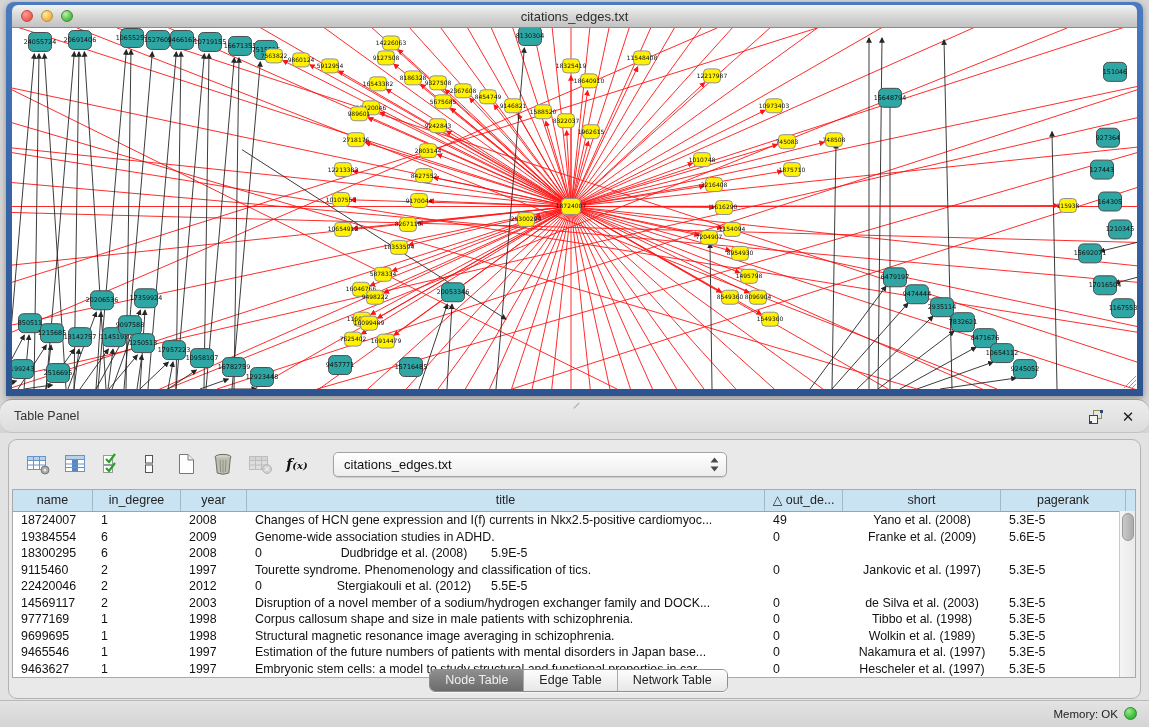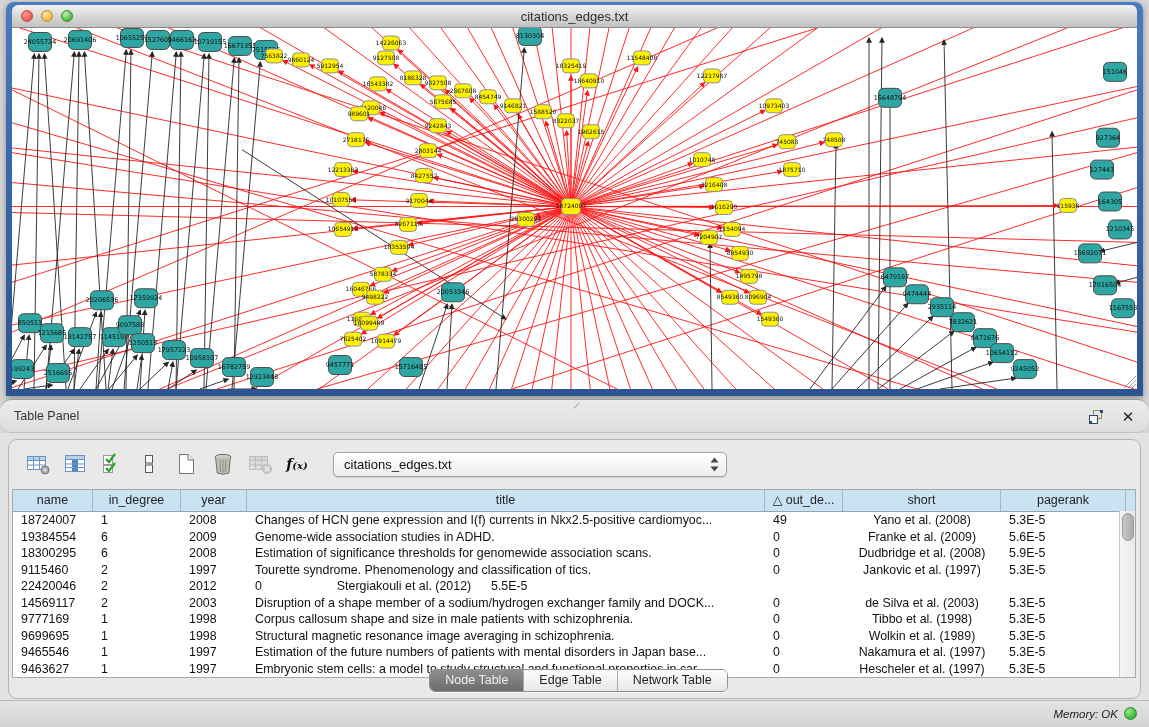--- a/index.html
+++ b/index.html
@@ -99,21 +99,20 @@
     background:linear-gradient(180deg,#fdfdfd,#e7e7e7);
     border-left:1px solid #aaa;
   }
   .seg:first-child{border-left:none;}
   .seg.selected{background:linear-gradient(180deg,#8f8f8f,#6b6b6b);color:#f0f0f0;}
   
   .status-bar{
     position:absolute;left:0;bottom:0;width:1149px;height:27px;
     background:linear-gradient(180deg,#e3e3e3,#d4d4d4);border-top:1px solid #b9b9b9;
     box-sizing:border-box;
-    font-style:italic;
   }
   .memory{position:absolute;right:12px;top:6px;display:flex;align-items:center;gap:6px;}
   .memory-label{font-size:11.5px;color:#222;}
   .memory-dot{width:13px;height:13px;border-radius:50%;
     background:radial-gradient(circle at 35% 30%,#9fe88f,#3fbf3f 60%,#2e9b2e);
     border:1px solid #2c8c2c;box-sizing:border-box;}
   .pane-grip{position:absolute;left:569px;top:3px;width:7px;height:7px;opacity:.45;}
   .pane-grip::before{content:"";display:block;width:8px;border-top:1px solid #555;transform:rotate(-45deg) translate(1px,4px);}
 </style>
 </head>
@@ -810,21 +809,20 @@
             <div class="td" style="width: 66px;">2009</div>
             <div class="td" style="width: 518px;">Genome-wide association studies in ADHD.</div>
             <div class="td" style="width: 78px;">0</div>
             <div class="td c-short" style="width: 158px;">Franke et al. (2009)</div>
             <div class="td" style="width: 125px;">5.6E-5</div>
           </div>
           <div class="tr">
             <div class="td" style="width: 80px;">18300295</div>
             <div class="td" style="width: 88px;">6</div>
             <div class="td" style="width: 66px;">2008</div>
-            <div class="td" style="width: 518px;">Estimation of significance thresholds for genomewide association scans.</div>
             <div class="td" style="width: 78px;">0</div>
             <div class="td c-short" style="width: 158px;">Dudbridge et al. (2008)</div>
             <div class="td" style="width: 125px;">5.9E-5</div>
           </div>
           <div class="tr">
             <div class="td" style="width: 80px;">9115460</div>
             <div class="td" style="width: 88px;">2</div>
             <div class="td" style="width: 66px;">1997</div>
             <div class="td" style="width: 518px;">Tourette syndrome. Phenomenology and classification of tics.</div>
             <div class="td" style="width: 78px;">0</div>
@@ -836,21 +834,21 @@
             <div class="td" style="width: 88px;">2</div>
             <div class="td" style="width: 66px;">2012</div>
             <div class="td" style="width: 78px;">0</div>
             <div class="td c-short" style="width: 158px;">Stergiakouli et al. (2012)</div>
             <div class="td" style="width: 125px;">5.5E-5</div>
           </div>
           <div class="tr">
             <div class="td" style="width: 80px;">14569117</div>
             <div class="td" style="width: 88px;">2</div>
             <div class="td" style="width: 66px;">2003</div>
-            <div class="td" style="width: 518px;">Disruption of a shape member of a sodium/hydrogen exchanger family and DOCK...</div>
+            <div class="td" style="width: 518px;">Disruption of a novel member of a sodium/hydrogen exchanger family and DOCK...</div>
             <div class="td" style="width: 78px;">0</div>
             <div class="td c-short" style="width: 158px;">de Silva et al. (2003)</div>
             <div class="td" style="width: 125px;">5.3E-5</div>
           </div>
           <div class="tr">
             <div class="td" style="width: 80px;">9777169</div>
             <div class="td" style="width: 88px;">1</div>
             <div class="td" style="width: 66px;">1998</div>
             <div class="td" style="width: 518px;">Corpus callosum shape and size in male patients with schizophrenia.</div>
             <div class="td" style="width: 78px;">0</div>

